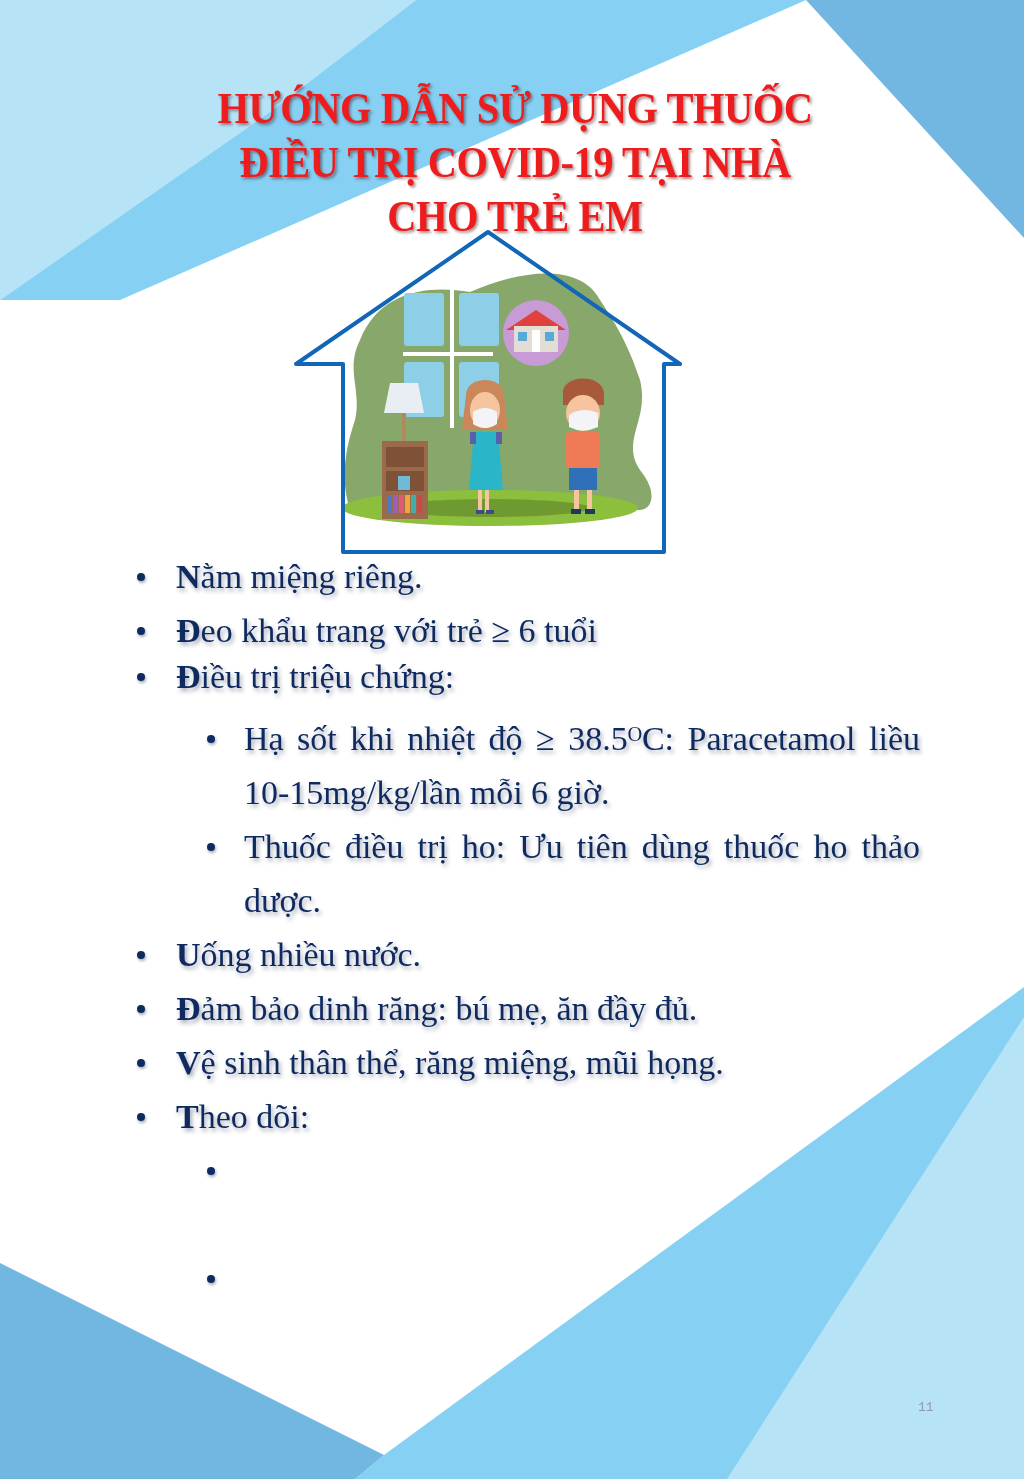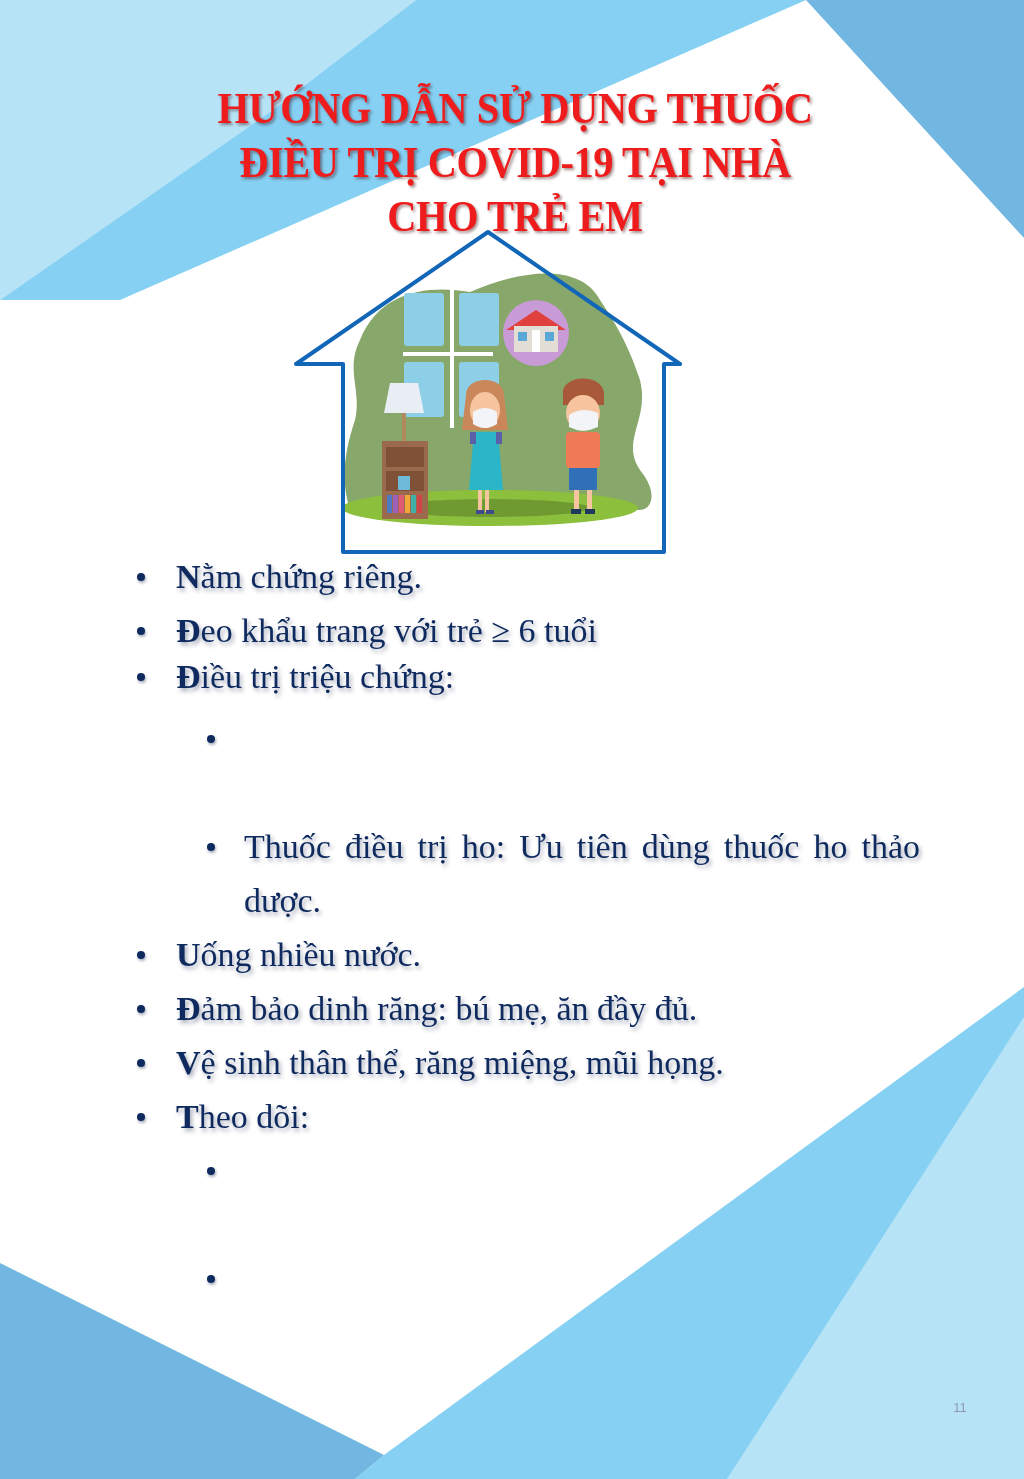--- a/index.html
+++ b/index.html
@@ -33,22 +33,22 @@
     display: flex; align-items: center; justify-content: center;
   }
   .l1 .bullet { left: -40px; }
   .l2 .bullet { left: -38px; }
   .bullet::before {
     content: ""; width: 8px; height: 8px; border-radius: 50%; background: #0f2a5e;
     box-shadow: 1px 2px 3px rgba(0,20,60,0.35);
   }
   .first { font-weight: bold; }
   .pagenum {
-    position: absolute; left: 918px; top: 1400px; width: 28px; text-align: center;
-    font-family: Liberation Sans, sans-serif; font-size: 13px; color: #8d9bab; z-index: 2; margin-left: 28px;
+    position: absolute; left: 918px; top: 1400px; width: 28px; 
+    font-family: Liberation Mono, monospace; font-size: 13px; color: #8d9bab; z-index: 2;
   }
 </style>
 </head>
 <body>
 
 <svg class="bg" viewBox="0 0 1024 1479" xmlns="http://www.w3.org/2000/svg">
 
   <polygon points="0,0 416,0 270,112 0,300" fill="#b7e3f7"></polygon>
 
   <polygon points="416,0 806,0 120,300 0,300 270,112" fill="#85d0f3"></polygon>
@@ -135,32 +135,33 @@
     <rect x="571" y="509" width="10" height="5" fill="#1d3a5c"></rect>
     <rect x="585" y="509" width="10" height="5" fill="#1d3a5c"></rect>
   </g>
 
   <path d="M296,364 L488,232 L680,364 L664,364 L664,552 L343,552 L343,364 Z" fill="none" stroke="#1266b8" stroke-width="4" stroke-linejoin="round"></path>
 </svg>
 
 <div class="content">
   <div class="item l1" style="top:0px">
     <span class="bullet"></span>
-    <span class="first">N</span><span>ằm chứng riêng.</span>
+    <span class="first">N</span><span>ằm miệng riêng.</span>
   </div>
   <div class="item l1" style="top:54px">
     <span class="bullet"></span>
     <span class="first">Đ</span><span>eo khẩu trang với trẻ ≥ 6 tuổi</span>
   </div>
   <div class="item l1" style="top:100px">
     <span class="bullet"></span>
     <span class="first">Đ</span><span>iều trị triệu chứng:</span>
   </div>
   <div class="item l2" style="top:162px">
     <span class="bullet"></span>
+    <span>Hạ sốt khi nhiệt độ ≥ 38.5ᴼC: Paracetamol liều 10-15mg/kg/lần mỗi 6 giờ.</span>
   </div>
   <div class="item l2" style="top:270px">
     <span class="bullet"></span>
     <span>Thuốc điều trị ho: Ưu tiên dùng thuốc ho thảo dược.</span>
   </div>
   <div class="item l1" style="top:378px">
     <span class="bullet"></span>
     <span class="first">U</span><span>ống nhiều nước.</span>
   </div>
   <div class="item l1" style="top:432px">

